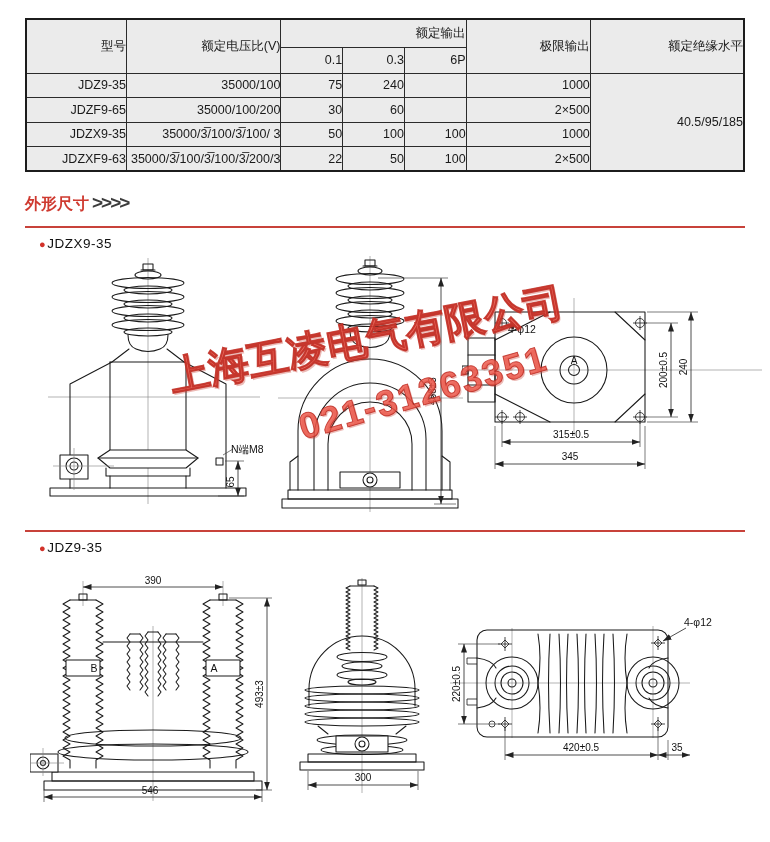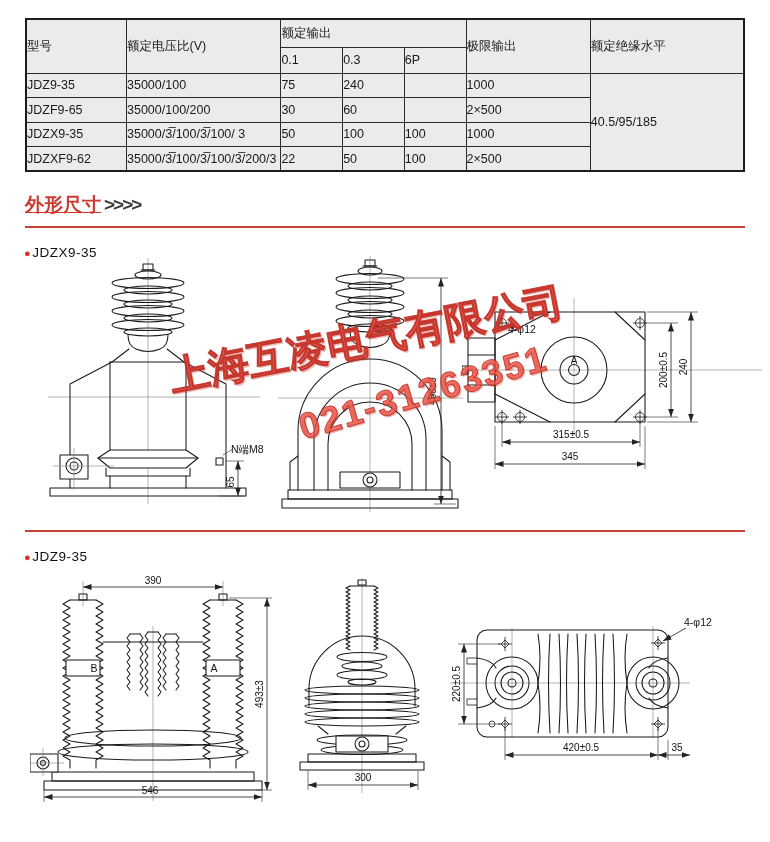--- a/index.html
+++ b/index.html
@@ -2,31 +2,31 @@
 <html><head>
 <meta charset="utf-8">
 <style>
   html,body{margin:0;padding:0;background:#fff;}
   .page{position:relative;width:770px;height:842px;background:#fff;overflow:hidden;
         font-family:"Liberation Sans",sans-serif;color:#111;}
   
   .spec-table{position:absolute;left:25px;top:18px;width:720px;border-collapse:collapse;
               border:2.5px solid #1c1c1c;table-layout:fixed;}
   .spec-table th,.spec-table td{border:1.5px solid #2b2b2b;background:#ebebeb;
-              text-align:left;vertical-align:middle;font-size:12.5px;font-weight:400;
+              text-align:right;vertical-align:middle;font-size:12.5px;font-weight:400;
               padding:0;color:#1a1a1a;}
   .spec-table thead tr:first-child{height:28px;}
   .spec-table thead tr:last-child{height:26px;}
   .spec-table tbody tr{height:24.5px;}
   
   .section-header{position:absolute;left:25px;top:192px;white-space:nowrap;}
-  .section-title{font-size:19px;font-weight:700;color:#cf3a30;text-decoration:underline;}
+  .section-title{font-size:16px;font-weight:700;color:#cf3a30;}
   .section-arrows{font-size:19px;font-weight:700;color:#3c3c3c;letter-spacing:-2px;margin-left:3px;}
   .divider{position:absolute;left:25px;width:720px;height:2px;background:#c8423a;}
-  .model-head{position:absolute;left:24px;white-space:nowrap;font-size:13.5px;color:#111;letter-spacing:.5px;margin-top:9px;}
+  .model-head{position:absolute;left:39px;white-space:nowrap;font-size:13.5px;color:#111;letter-spacing:.5px;}
   .model-head .dot{color:#d2322a;font-size:11px;margin-right:1px;}
   
   .drawing{position:absolute;}
   .ol{stroke:#1a1a1a;stroke-width:1.05;fill:none;stroke-linejoin:round;stroke-linecap:round;}
   .thin{stroke:#1a1a1a;stroke-width:.8;fill:none;}
   .cl{stroke:#808080;stroke-width:.6;fill:none;}
   .dim{stroke:#222;stroke-width:.8;fill:none;}
   .ext{stroke:#444;stroke-width:.7;fill:none;}
   .fw{fill:#fff;}
   .dtx{font-family:"Liberation Sans",sans-serif;font-size:10px;fill:#111;}
@@ -95,21 +95,21 @@
       </tr>
       <tr>
         <td>JDZX9-35</td>
         <td>35000/3̅/100/3̅/100/ 3</td>
         <td>50</td>
         <td>100</td>
         <td>100</td>
         <td>1000</td>
       </tr>
       <tr>
-        <td>JDZXF9-62</td>
+        <td>JDZXF9-63</td>
         <td>35000/3̅/100/3̅/100/3̅/200/3</td>
         <td>22</td>
         <td>50</td>
         <td>100</td>
         <td>2×500</td>
       </tr>
     </tbody>
   </table>
 
   <div class="section-header">

